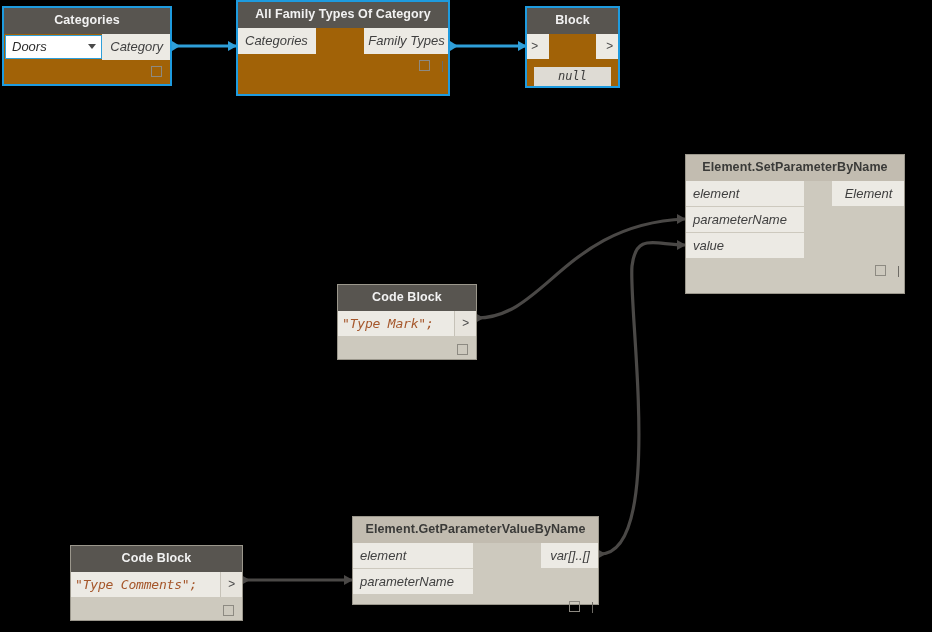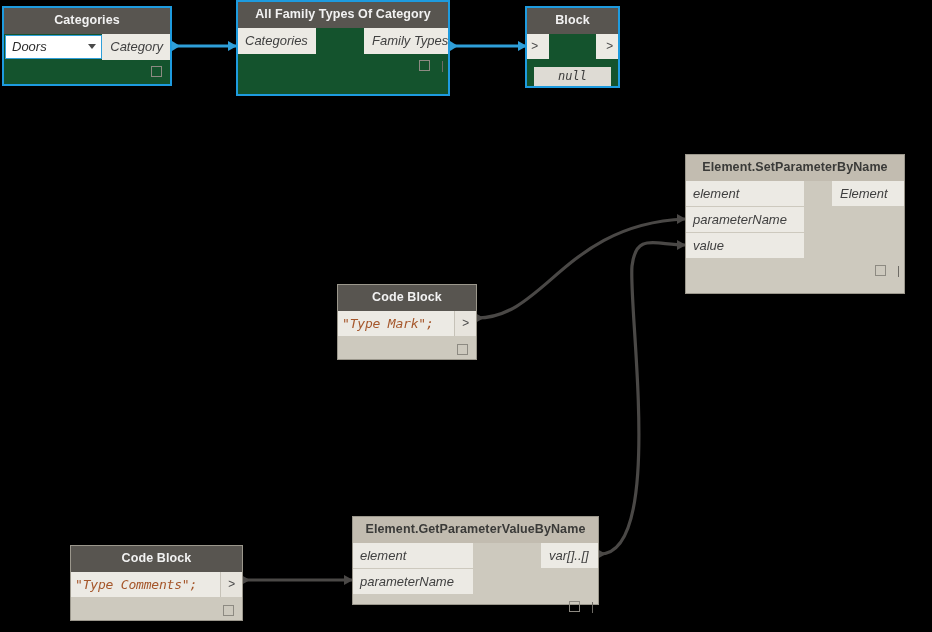--- a/index.html
+++ b/index.html
@@ -33,21 +33,21 @@
 
   
   .node {
     position: absolute;
     box-sizing: border-box;
     background: #cdc9be;
     border: 1px solid #9b978c;
   }
   .node.selected {
     border: 2px solid #1e9bdf;
-    background: #14532d;
+    background: #a16207;
   }
   .node-header {
     text-align: center;
     font-size: 12.5px;
     font-weight: bold;
     line-height: 1;
     padding: 6px 4px 7px 4px;
     letter-spacing: 0.1px;
     white-space: nowrap;
     overflow: hidden;
@@ -84,21 +84,21 @@
     white-space: nowrap;
   }
   .port-in {
     padding-left: 7px;
     padding-right: 8px;
     border-bottom: 1px solid #cdc9be;
   }
   .port-out {
     padding-left: 8px;
     padding-right: 7px;
-    justify-content: flex-start;
+    justify-content: center;
     border-bottom: 1px solid #cdc9be;
   }
   .port-spacer { flex: 1 1 auto; }
 
   
   .node-footer {
     height: 22px;
     position: relative;
   }
   .chk {

